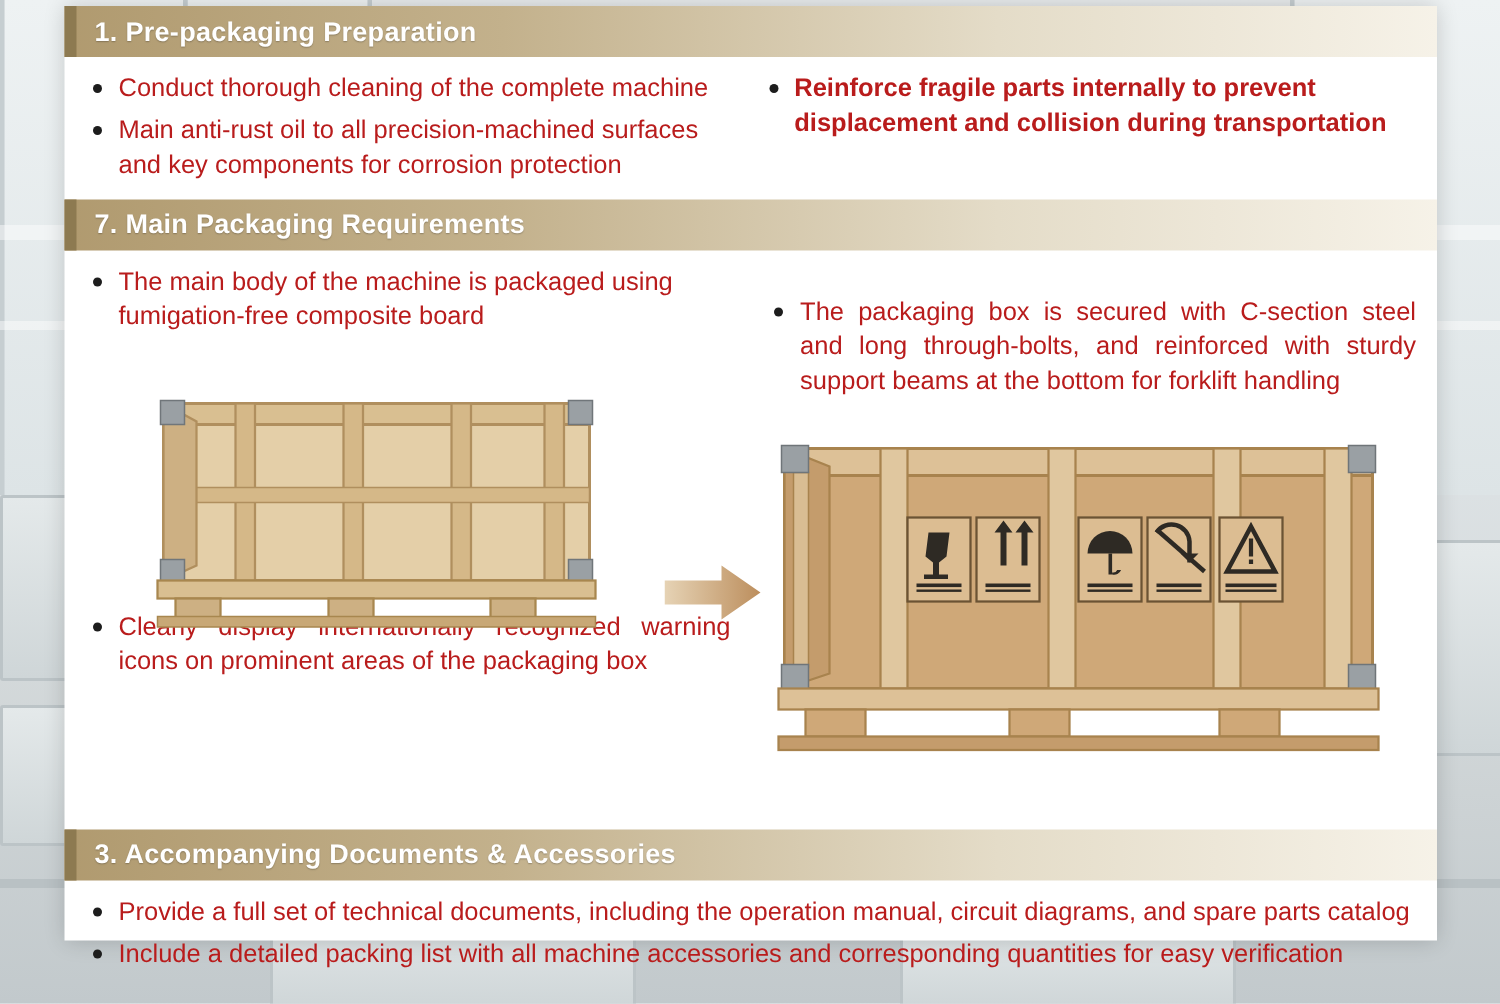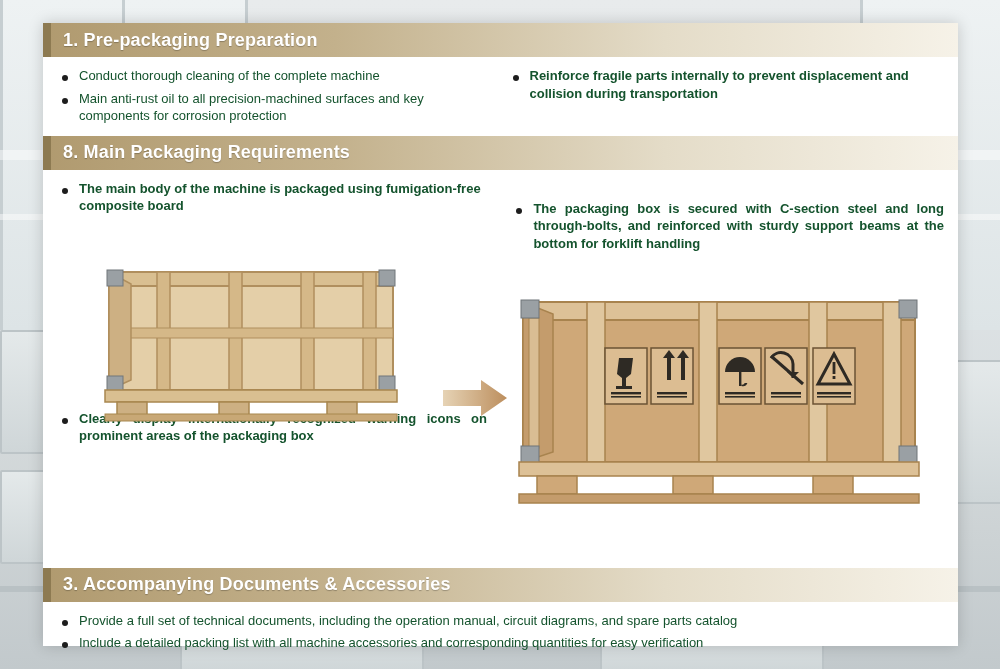--- a/index.html
+++ b/index.html
@@ -58,21 +58,21 @@
     position: absolute;
     left: 0; right: 0;
     height: 6px;
     background: #b9c1c4;
   }
 
   
   .card {
     position: absolute;
     left: 43px;
-    top: 23px;
+    top: 4px;
     width: 915px;
     height: 623px;
     background: #ffffff;
     box-shadow: 0 0 14px rgba(0,0,0,0.18);
   }
 
   
   .sec-head {
     position: relative;
     height: 34px;
@@ -97,23 +97,23 @@
   
   ul.bl {
     list-style: none;
     margin: 0;
     padding: 0;
   }
   ul.bl li {
     position: relative;
     padding-left: 22px;
     margin: 0 0 5px 0;
-    font-size: 13px;
+    font-size: 17px;
     line-height: 1.35;
-    color: #14532d;
+    color: #b91c1c;
   }
   ul.bl li::before {
     content: "";
     position: absolute;
     left: 5px;
     top: 8px;
     width: 6px;
     height: 6px;
     border-radius: 50%;
     background: #1d1d1d;
@@ -126,23 +126,22 @@
   .sec1-col {
     flex: 1;
   }
   .sec1-col.right {
     padding-left: 14px;
     font-weight: bold;
   }
 
   .sec2-body {
     position: relative;
-    padding: 10px 14px 16px 14px;
+    padding: 10px 14px 4px 14px;
     height: 372px;
-    font-weight: bold;
   }
   .sec2-top {
     display: flex;
   }
   .sec2-col-l { width: 452px; }
   .sec2-col-r { width: 440px; padding-left: 10px; margin-top: 20px; }
 
   .sec2-col-r li {
     text-align: justify;
   }
@@ -225,21 +224,21 @@
       </div>
       <div class="sec1-col right">
         <ul class="bl">
           <li>Reinforce fragile parts internally to prevent displacement and collision during transportation</li>
         </ul>
       </div>
     </div>
 
     <div class="sec-head">
       <div class="bar"></div>
-      <div class="title">8. Main Packaging Requirements</div>
+      <div class="title">7. Main Packaging Requirements</div>
     </div>
 
     <div class="sec2-body">
 
       <div class="sec2-top">
         <div class="sec2-col-l">
           <ul class="bl">
             <li>The main body of the machine is packaged using fumigation-free composite board</li>
           </ul>
         </div>

